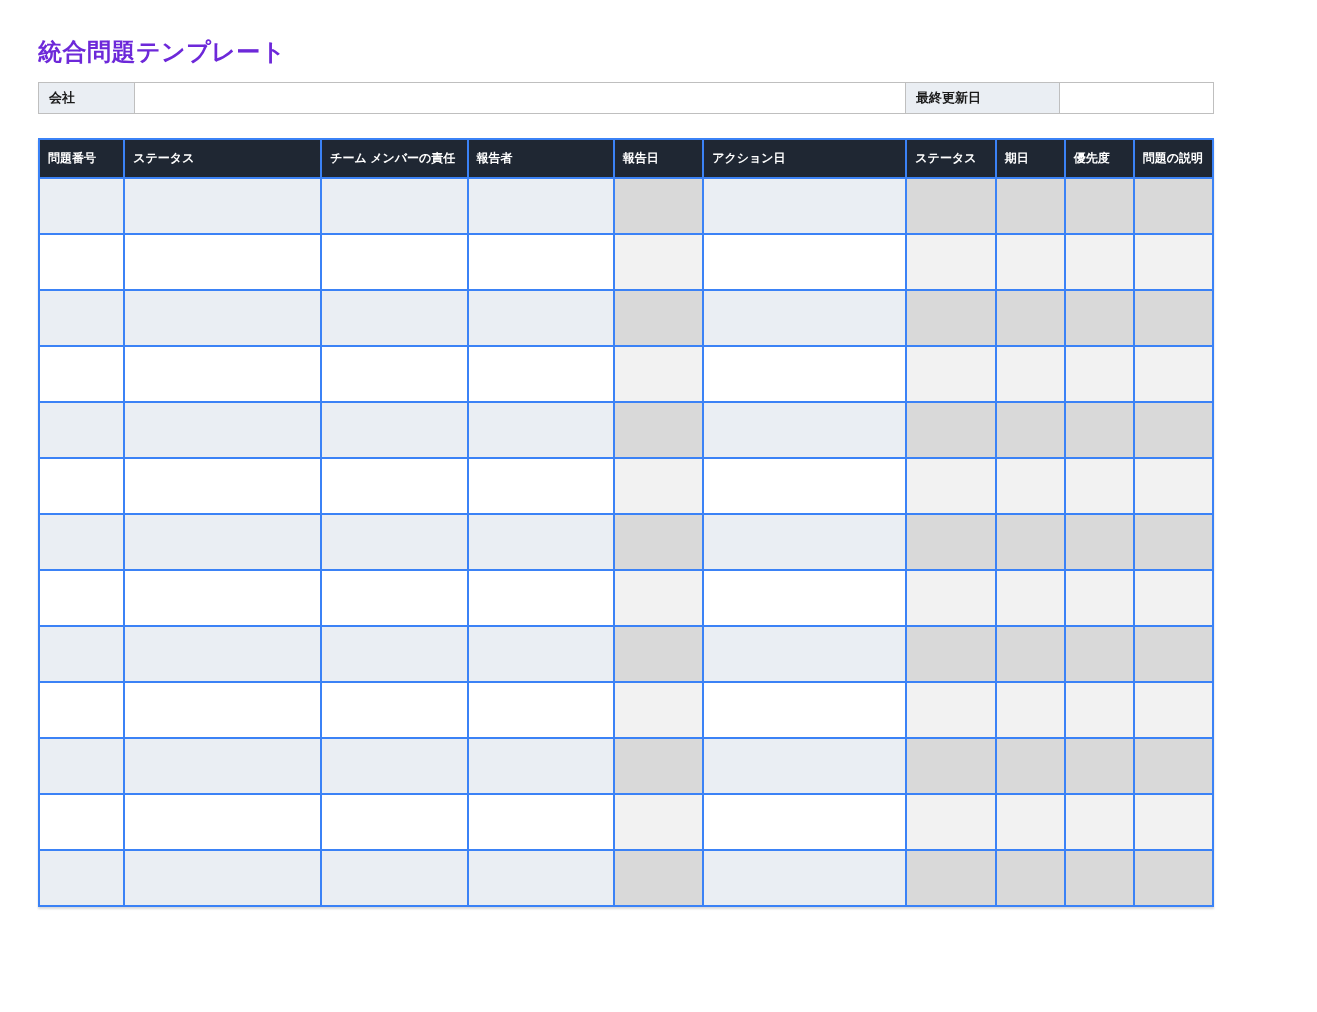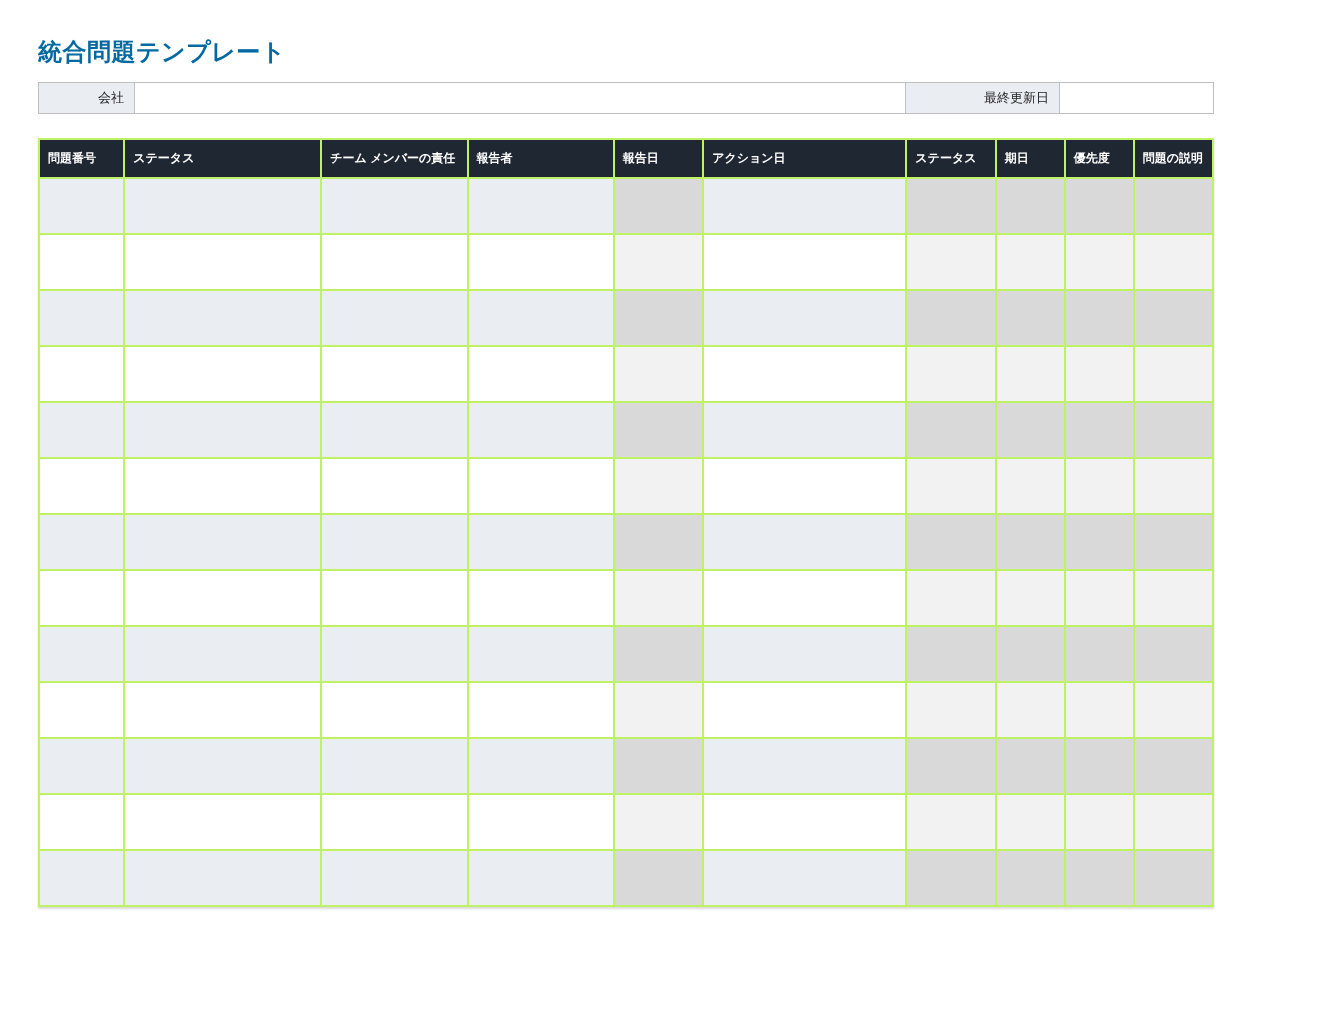--- a/index.html
+++ b/index.html
@@ -7,58 +7,57 @@
     margin: 0;
     padding: 30px 38px;
     font-family: "Hiragino Kaku Gothic Pro", "Yu Gothic", Meiryo, sans-serif;
     background: #ffffff;
     color: #000;
     width: 1317px;
   }
   .title {
     font-size: 24px;
     font-weight: 600;
-    color: #0369a1;
+    color: #6d28d9;
     margin: 6px 0 14px 0;
     letter-spacing: 0.5px;
   }
 
   
   .info-table {
     width: 1176px;
     border-collapse: collapse;
     table-layout: fixed;
   }
   .info-table td {
     border: 1px solid #bfbfbf;
     height: 31px;
     font-size: 13px;
     padding: 0 10px;
     vertical-align: middle;
   }
   .info-label {
     background: #eaeef3;
-    font-weight: 400;
-    text-align: right;
+    font-weight: 700;
     color: #1a1a1a;
   }
   .info-value { background: #ffffff; }
 
   
   .issues-wrap {
     margin-top: 24px;
     width: 1176px;
     box-shadow: 0 2px 2px rgba(0,0,0,0.15);
   }
   .issues-table {
     width: 100%;
     border-collapse: separate;
     border-spacing: 2px;
     table-layout: fixed;
-    background: #bef264;
+    background: #3b82f6;
   }
   .issues-table th {
     background: #1f2733;
     color: #ffffff;
     font-size: 12px;
     font-weight: 700;
     text-align: left;
     padding: 10px 8px 10px 8px;
     height: 36px;
     white-space: nowrap;

